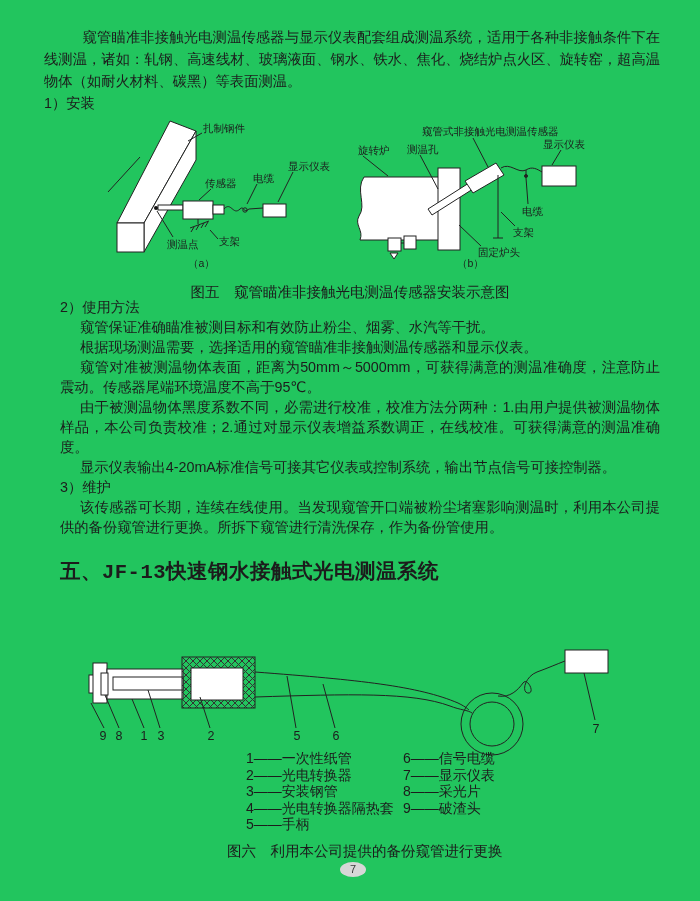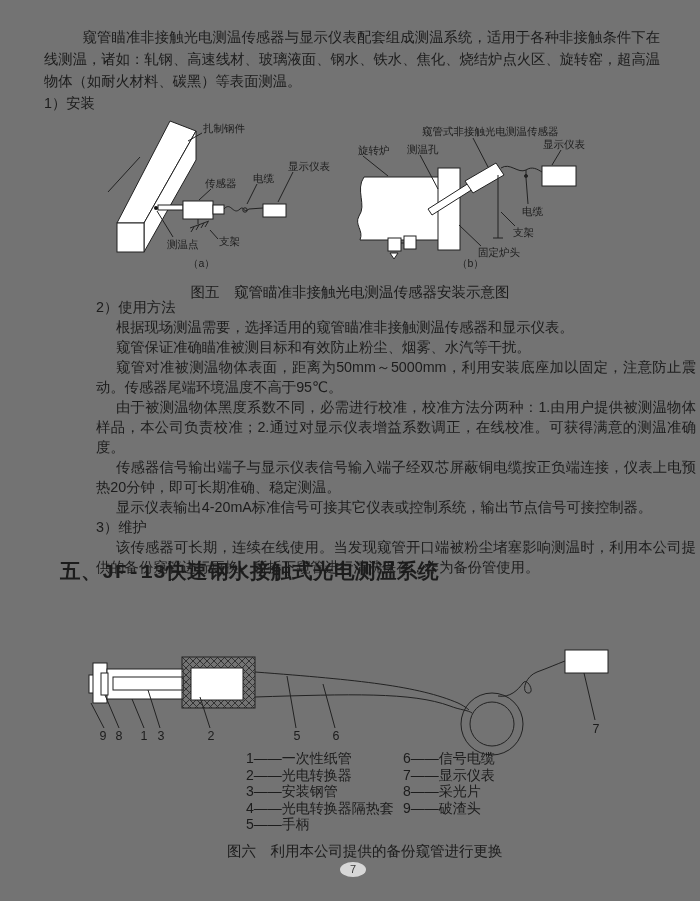--- a/index.html
+++ b/index.html
@@ -1,23 +1,23 @@
 <!DOCTYPE html>
 <html><head>
 <meta charset="utf-8">
 <style>
   html,body{margin:0;padding:0;background:#e8e8e8;}
   .page{
-    position:relative;width:700px;height:901px;background:#737373;overflow:hidden;
+    position:relative;width:700px;height:901px;background:#22c55e;overflow:hidden;
     font-family:"Liberation Sans","DejaVu Sans",sans-serif;color:#1c1c1c;margin:0 auto;
   }
   .blk{position:absolute;}
   .body-text{font-size:14.3px;line-height:22px;text-align:justify;}
   .body-text p{margin:0;}
-  .usage{font-size:14.3px;line-height:20px;text-align:justify;margin-left:36px;}
+  .usage{font-size:14.3px;line-height:20px;text-align:justify;}
   .usage p{margin:0;}
   .ind27{text-indent:2.7em;}
   .ind14{text-indent:1.4em;}
   .sec-head{font-size:20.5px;font-weight:bold;letter-spacing:0.5px;font-family:Liberation Mono, monospace;}
   .fig-caption{font-weight:normal;font-size:14.5px;}
   .caption-center{left:0;right:0;text-align:center;}
   .legend{
     display:grid;grid-template-columns:157px auto;row-gap:2.5px;
     font-size:14px;line-height:14px;white-space:nowrap;
   }
@@ -112,25 +112,24 @@
       <text x="163" y="123">支架</text>
       <text x="128" y="143">固定炉头</text>
       <text x="107" y="154">（b）</text>
     </g>
   </svg>
 
   <div class="blk fig-caption caption-center" style="top:283px;">图五　窥管瞄准非接触光电测温传感器安装示意图</div>
 
   <div class="blk usage" style="left:60px;top:297px;width:600px;">
     <p>2）使用方法</p>
+    <p class="ind14">窥管保证准确瞄准被测目标和有效防止粉尘、烟雾、水汽等干扰。</p>
     <p class="ind14">根据现场测温需要，选择适用的窥管瞄准非接触测温传感器和显示仪表。</p>
-    <p class="ind14">窥管保证准确瞄准被测目标和有效防止粉尘、烟雾、水汽等干扰。</p>
-    <p class="ind14">窥管对准被测温物体表面，距离为50mm～5000mm，利用安装底座加以固定，注意防止震动。传感器尾端环境温度不高于95℃。</p>
+    <p class="ind14">窥管对准被测温物体表面，距离为50mm～5000mm，可获得满意的测温准确度，注意防止震动。传感器尾端环境温度不高于95℃。</p>
     <p class="ind14">由于被测温物体黑度系数不同，必需进行校准，校准方法分两种：1.由用户提供被测温物体样品，本公司负责校准；2.通过对显示仪表增益系数调正，在线校准。可获得满意的测温准确度。</p>
-    <p class="ind14">传感器信号输出端子与显示仪表信号输入端子经双芯屏蔽铜电缆按正负端连接，仪表上电预热20分钟，即可长期准确、稳定测温。</p>
     <p class="ind14">显示仪表输出4-20mA标准信号可接其它仪表或控制系统，输出节点信号可接控制器。</p>
     <p>3）维护</p>
     <p class="ind14">该传感器可长期，连续在线使用。当发现窥管开口端被粉尘堵塞影响测温时，利用本公司提供的备份窥管进行更换。所拆下窥管进行清洗保存，作为备份管使用。</p>
   </div>
 
   <div class="blk sec-head" style="left:60px;top:557px;">五、JF-13快速钢水接触式光电测温系统</div>
 
 
   <svg style="left:60px;top:640px;" width="590" height="118" viewBox="0 0 590 118">
     <defs>

